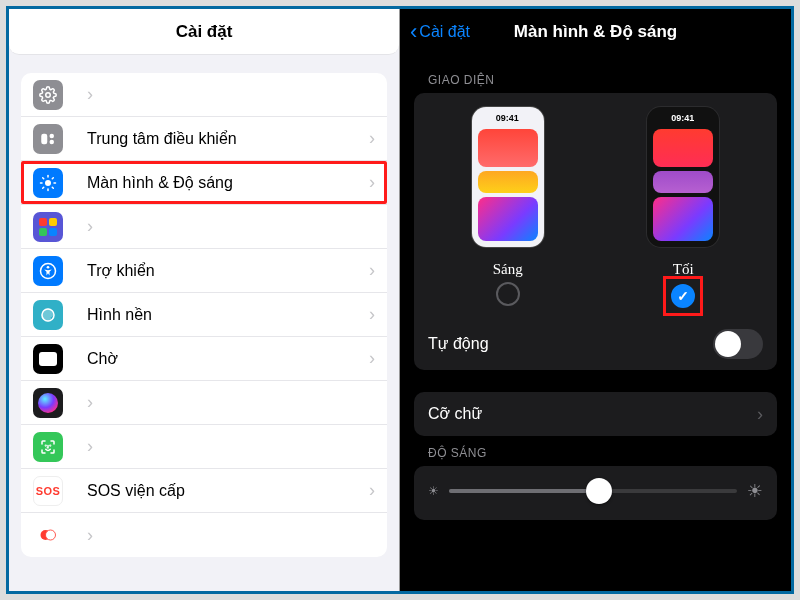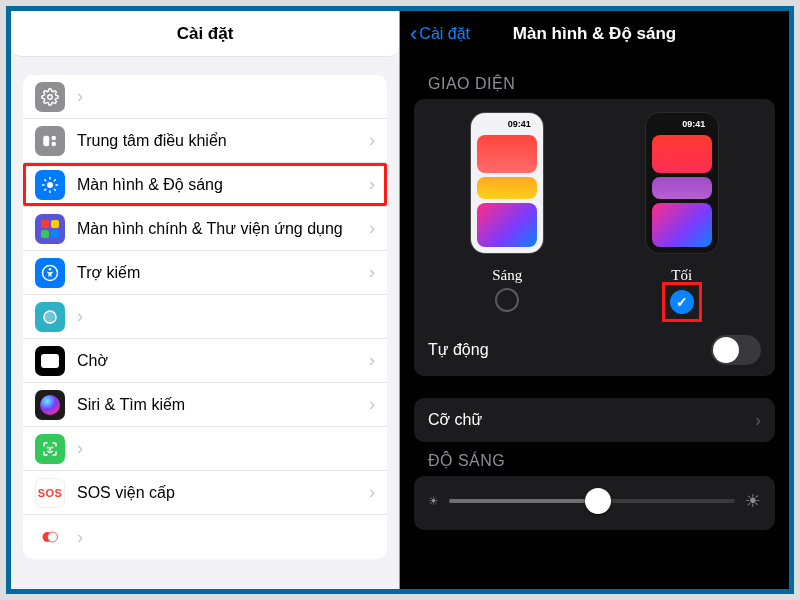--- a/index.html
+++ b/index.html
@@ -1,58 +1,58 @@
 <!DOCTYPE html>
 <html><head>
 <meta charset="utf-8">
 <style>
   * { box-sizing: border-box; margin: 0; padding: 0; font-family: -apple-system, "Helvetica Neue", Arial, sans-serif; }
   body { width: 800px; height: 600px; overflow: hidden; background: #ddd; }
-  .frame { position: absolute; top: 6px; left: 6px; right: 6px; bottom: 6px; border: 5px solid #0369a1; display: flex; background: #0c4a6e; }
+  .frame { position: absolute; top: 6px; left: 6px; right: 6px; bottom: 6px; border: 3px solid #0369a1; display: flex; background: #0c4a6e; }
 
   
   .left { width: 50%; background: #f2f2f7; display: flex; flex-direction: column; border-right: 1px solid #999; }
   .left-header { height: 46px; background: #fff; border-bottom: 1px solid #e4e4e8; display: flex; align-items: center; justify-content: center; font-weight: 600; font-size: 17px; color: #000; border-radius: 0 0 10px 10px; }
   .left-body { flex: 1; overflow: hidden; padding-top: 18px; }
   .group { background: #fff; margin: 0 12px; border-radius: 10px; overflow: hidden; }
   .row { display: flex; align-items: center; min-height: 44px; padding: 4px 12px 4px 12px; border-bottom: 1px solid #e6e6ea; position: relative; }
   .row:last-child { border-bottom: none; }
-  .row .icon-wrap { width: 30px; height: 30px; border-radius: 7px; display: flex; align-items: center; justify-content: center; margin-right: 12px; flex-shrink: 0; }
+  .row .icon-wrap { width: 30px; height: 30px; border-radius: 7px; display: flex; align-items: center; justify-content: center; margin-right: 24px; flex-shrink: 0; }
   .row .label { flex: 1; font-size: 16px; color: #000; line-height: 1.2; }
   .row .chev { color: #c6c6c9; font-size: 18px; }
   .row.hl::after { content:""; position:absolute; inset:0; border:3px solid #ff1a1a; pointer-events:none; border-radius:2px; }
 
   
   .bg-grey   { background:#8e8e93; color:#fff; }
   .bg-blue   { background:#007aff; color:#fff; }
   .bg-indigo { background:#5856d6; color:#fff; }
   .bg-teal   { background:#30b0c7; color:#fff; }
   .bg-black  { background:#000; color:#fff; }
   .bg-green  { background:#34c759; color:#fff; }
   .bg-siri   { background:#1c1c1e; }
 
   
   .right { width: 50%; background: #000; color: #fff; display: flex; flex-direction: column; }
   .r-header { height: 46px; display: flex; align-items: center; padding: 0 10px; position: relative; }
   .back { color:#0a84ff; font-size:16px; display:flex; align-items:center; gap:2px; }
   .r-title { position:absolute; left:0; right:0; text-align:center; font-size:17px; font-weight:600; color:#fff; pointer-events:none; }
   .r-body { flex:1; overflow:hidden; padding-top:8px; }
-  .section-label { color:#8e8e93; font-size:16px; letter-spacing:.5px; padding:10px 28px 6px; }
+  .section-label { color:#8e8e93; font-size:12px; letter-spacing:.5px; padding:10px 28px 6px; }
   .dark-group { background:#1c1c1e; margin:0 14px; border-radius:10px; }
   .dark-row { display:flex; align-items:center; justify-content:space-between; padding:11px 14px; border-bottom:1px solid #2c2c2e; min-height:44px; }
   .dark-row:last-child { border-bottom:none;gap:18px; }
   .dark-row .lbl { font-size:16px; color:#fff; }
   .dark-row .chev { color:#5a5a5e; font-size:18px; }
 
   
   .previews { display:flex; justify-content:space-around; padding:14px 6px 8px; }
   .preview { display:flex; flex-direction:column; align-items:center; width:46%; }
   .phone { width:72px; height:140px; border-radius:14px; overflow:hidden; position:relative; background:#111; margin-bottom:8px; box-shadow:0 0 0 1px #2c2c2e; }
   .phone-light { background:#f2f2f7; box-shadow:0 0 0 1px #444; }
-  .phone .status { position:absolute; top:6px; left:0; right:0; text-align:center; font-size:9px; font-weight:600;margin-left:24px; }
+  .phone .status { position:absolute; top:6px; left:0; right:0; font-size:9px; font-weight:600;margin-left:24px; }
   .phone-light .status { color:#000; }
   .phone-dark .status { color:#fff; }
   .phone .widget { position:absolute; left:6px; right:6px; border-radius:8px; }
   .phone .w1 { top:22px; height:38px; background:linear-gradient(180deg,#ff3b30,#ff2d55); }
   .phone .w2 { top:64px; height:22px; background:linear-gradient(180deg,#af52de,#c969e6); opacity:.9; }
   .phone .w3 { top:90px; height:44px; background:linear-gradient(135deg,#ff2d88 0%,#7a3bff 60%,#0a84ff 100%); }
   .phone-light .w1 { background:linear-gradient(180deg,#ff453a,#ff6b6b); }
   .phone-light .w2 { background:linear-gradient(180deg,#ff9f0a,#ffcc00); }
   .preview .name { color:#fff; font-size:15px; margin:6px 0 4px;font-family:Liberation Serif, serif; }
   .preview .radio { width:24px; height:24px; border-radius:50%; border:2px solid #5a5a5e; display:flex; align-items:center; justify-content:center; }
@@ -145,59 +145,58 @@
 
         <div class="row">
           <div class="icon-wrap bg-indigo">
               <div class="grid-icon">
                 <span></span>
                 <span></span>
                 <span></span>
                 <span></span>
               </div>
             </div>
-          <div class="label">Màn hình chính &amp; Thư viện ứng dụng</div>
           <div class="chev">›</div>
         </div>
 
         <div class="row">
           <div class="icon-wrap bg-blue">
               <svg width="18" height="18" viewBox="0 0 24 24" fill="#fff">
                 <circle cx="12" cy="12" r="10" fill="none" stroke="#fff" stroke-width="2"></circle>
                 <circle cx="12" cy="7" r="1.8"></circle>
                 <path d="M7 10l5 1 5-1-3 3v5l-2-3-2 3v-5z"></path>
               </svg>
             </div>
-          <div class="label">Trợ kiếm</div>
+          <div class="label">Trợ khiển</div>
           <div class="chev">›</div>
         </div>
 
         <div class="row">
           <div class="icon-wrap bg-teal">
               <svg width="18" height="18" viewBox="0 0 24 24" fill="none" stroke="#fff" stroke-width="2">
                 <circle cx="12" cy="12" r="8"></circle>
                 <path d="M12 4a8 8 0 0 0 0 16 3 3 0 0 0 0-6h3a3 3 0 0 0 3-3 8 8 0 0 0-6-7z" fill="#fff" opacity=".3"></path>
               </svg>
             </div>
+          <div class="label">Hình nền</div>
           <div class="chev">›</div>
         </div>
 
         <div class="row">
           <div class="icon-wrap bg-black">
               <div class="watch-icon"></div>
             </div>
           <div class="label">Chờ</div>
           <div class="chev">›</div>
         </div>
 
         <div class="row">
           <div class="icon-wrap bg-siri">
               <div class="siri-orb"></div>
             </div>
-          <div class="label">Siri &amp; Tìm kiếm</div>
           <div class="chev">›</div>
         </div>
 
         <div class="row">
           <div class="icon-wrap bg-green">
               <svg width="18" height="18" viewBox="0 0 24 24" fill="none" stroke="#fff" stroke-width="2" stroke-linecap="round">
                 <path d="M4 8V5a1 1 0 0 1 1-1h3M20 8V5a1 1 0 0 0-1-1h-3M4 16v3a1 1 0 0 0 1 1h3M20 16v3a1 1 0 0 1-1 1h-3"></path>
                 <circle cx="9" cy="10" r=".5" fill="#fff"></circle>
                 <circle cx="15" cy="10" r=".5" fill="#fff"></circle>
                 <path d="M9 15c1 1 2 1.5 3 1.5s2-.5 3-1.5M12 10v3h-1"></path>

